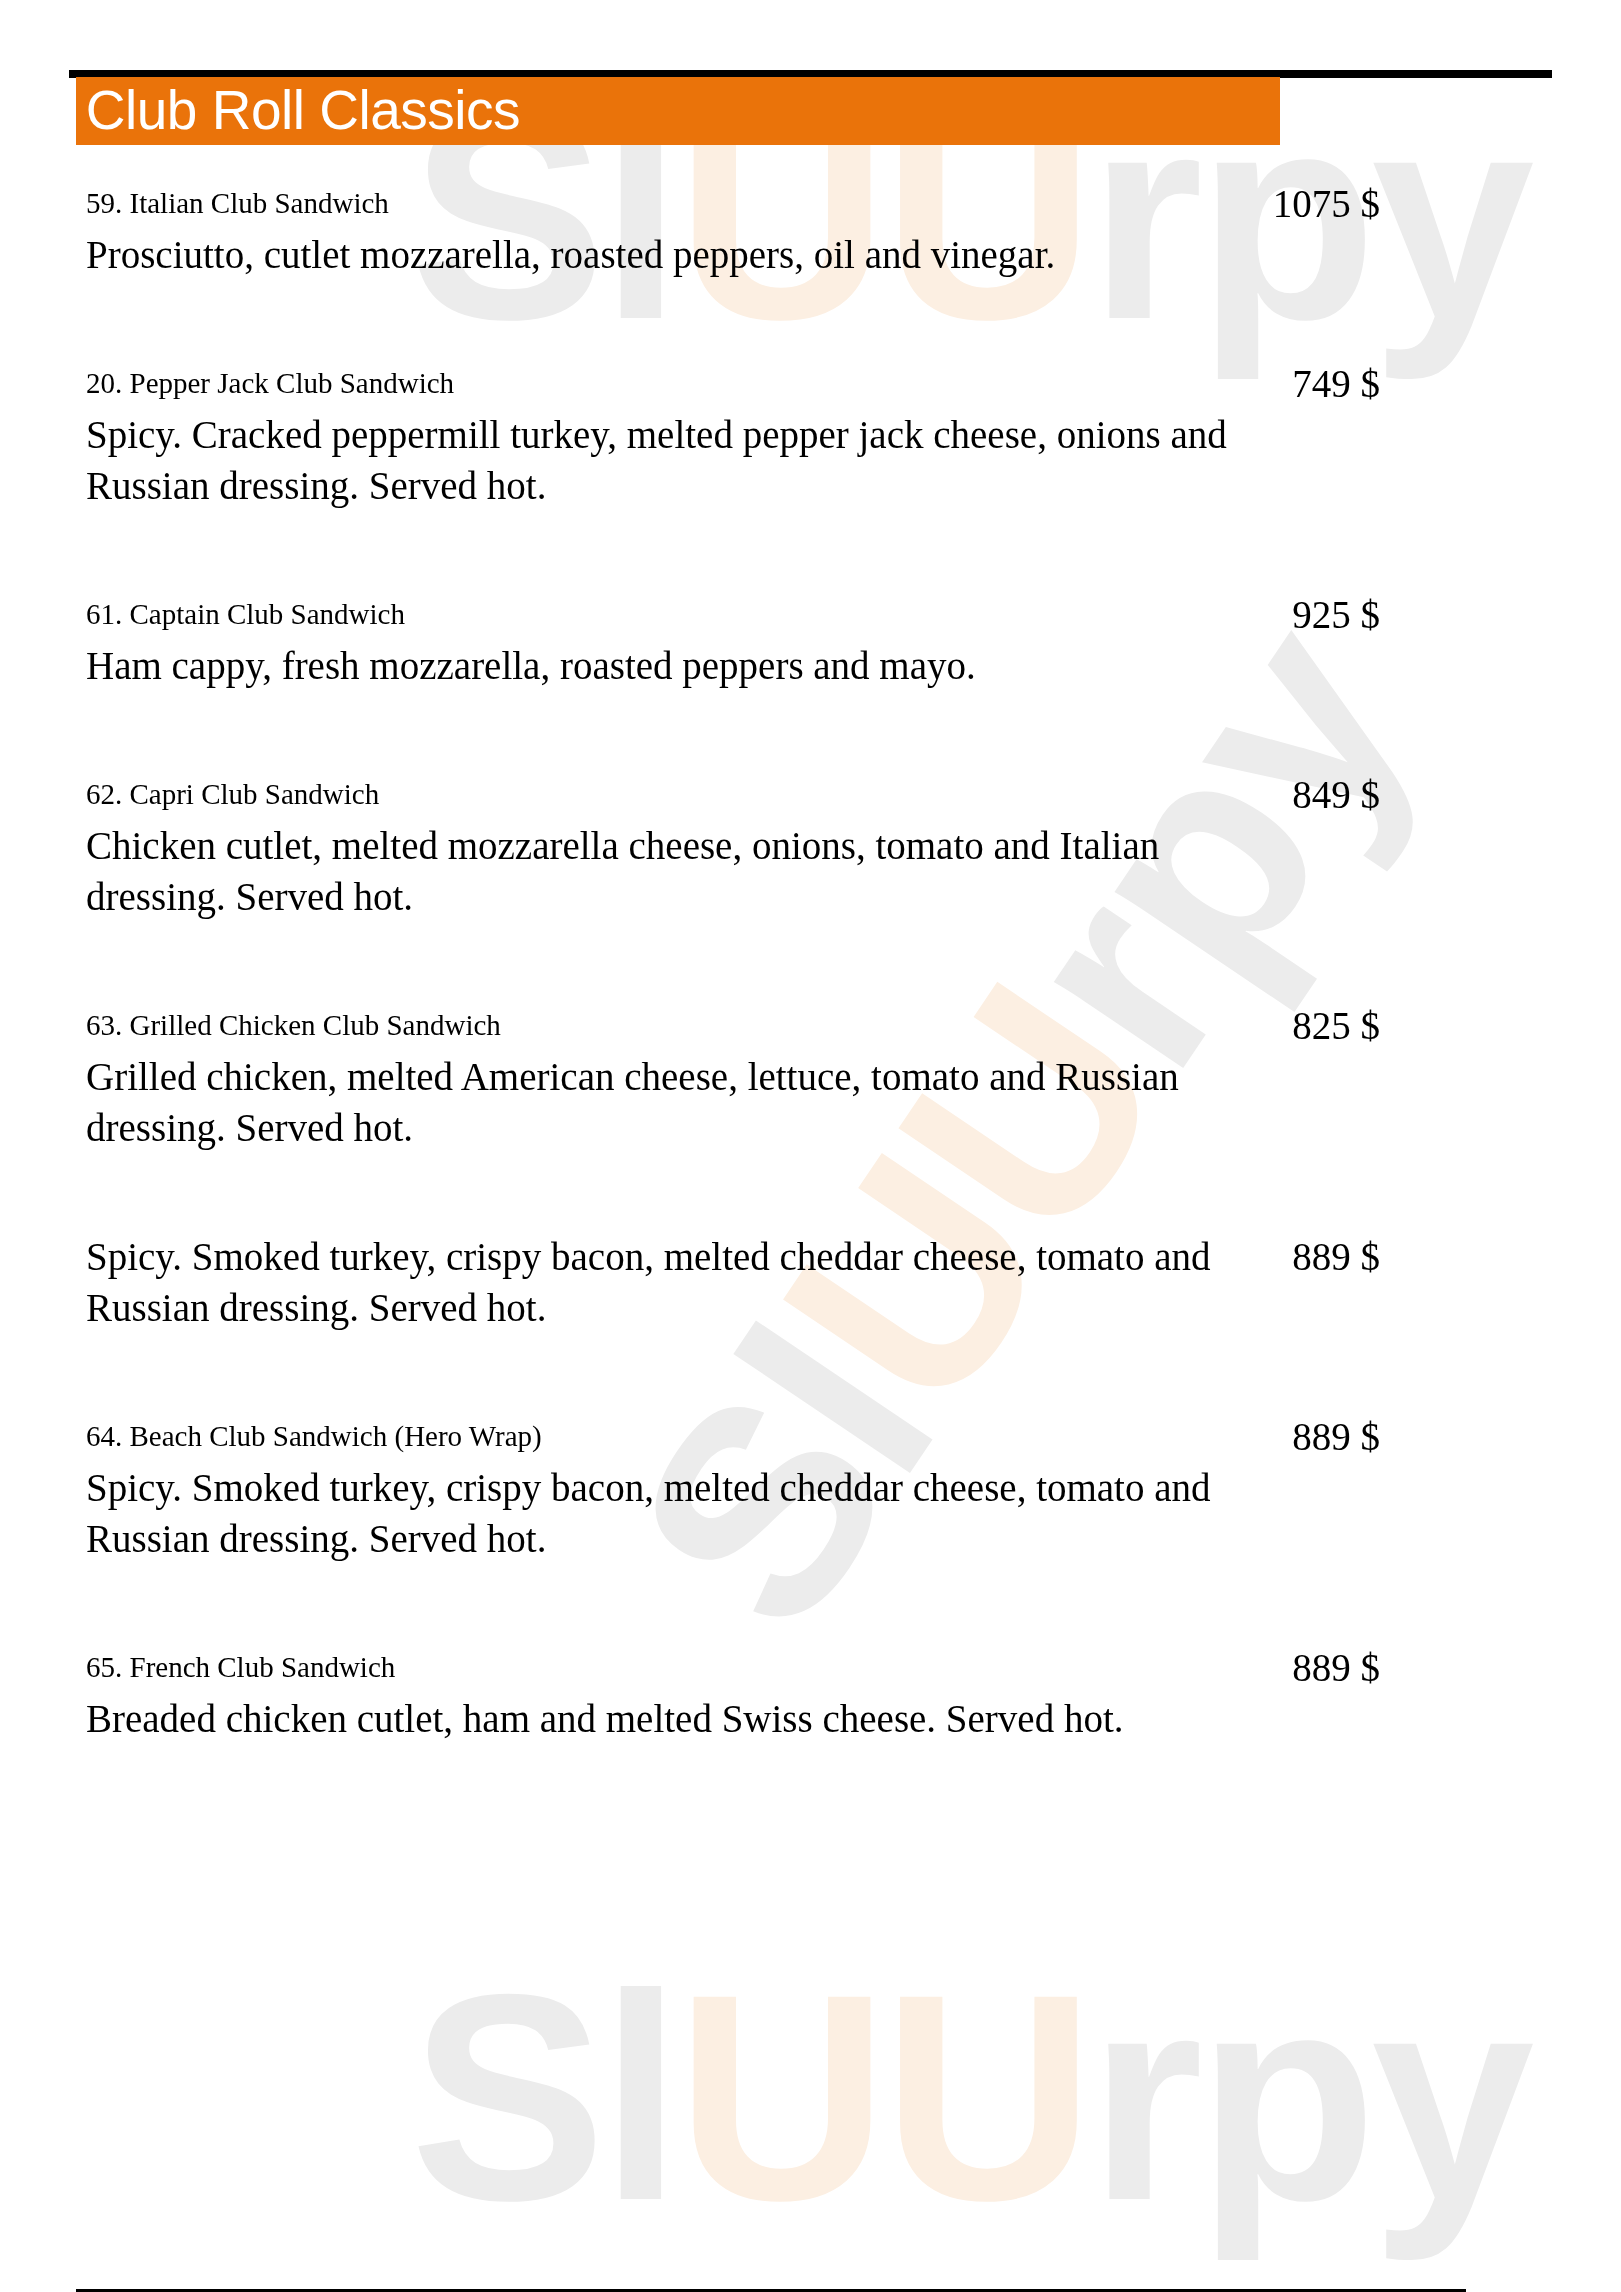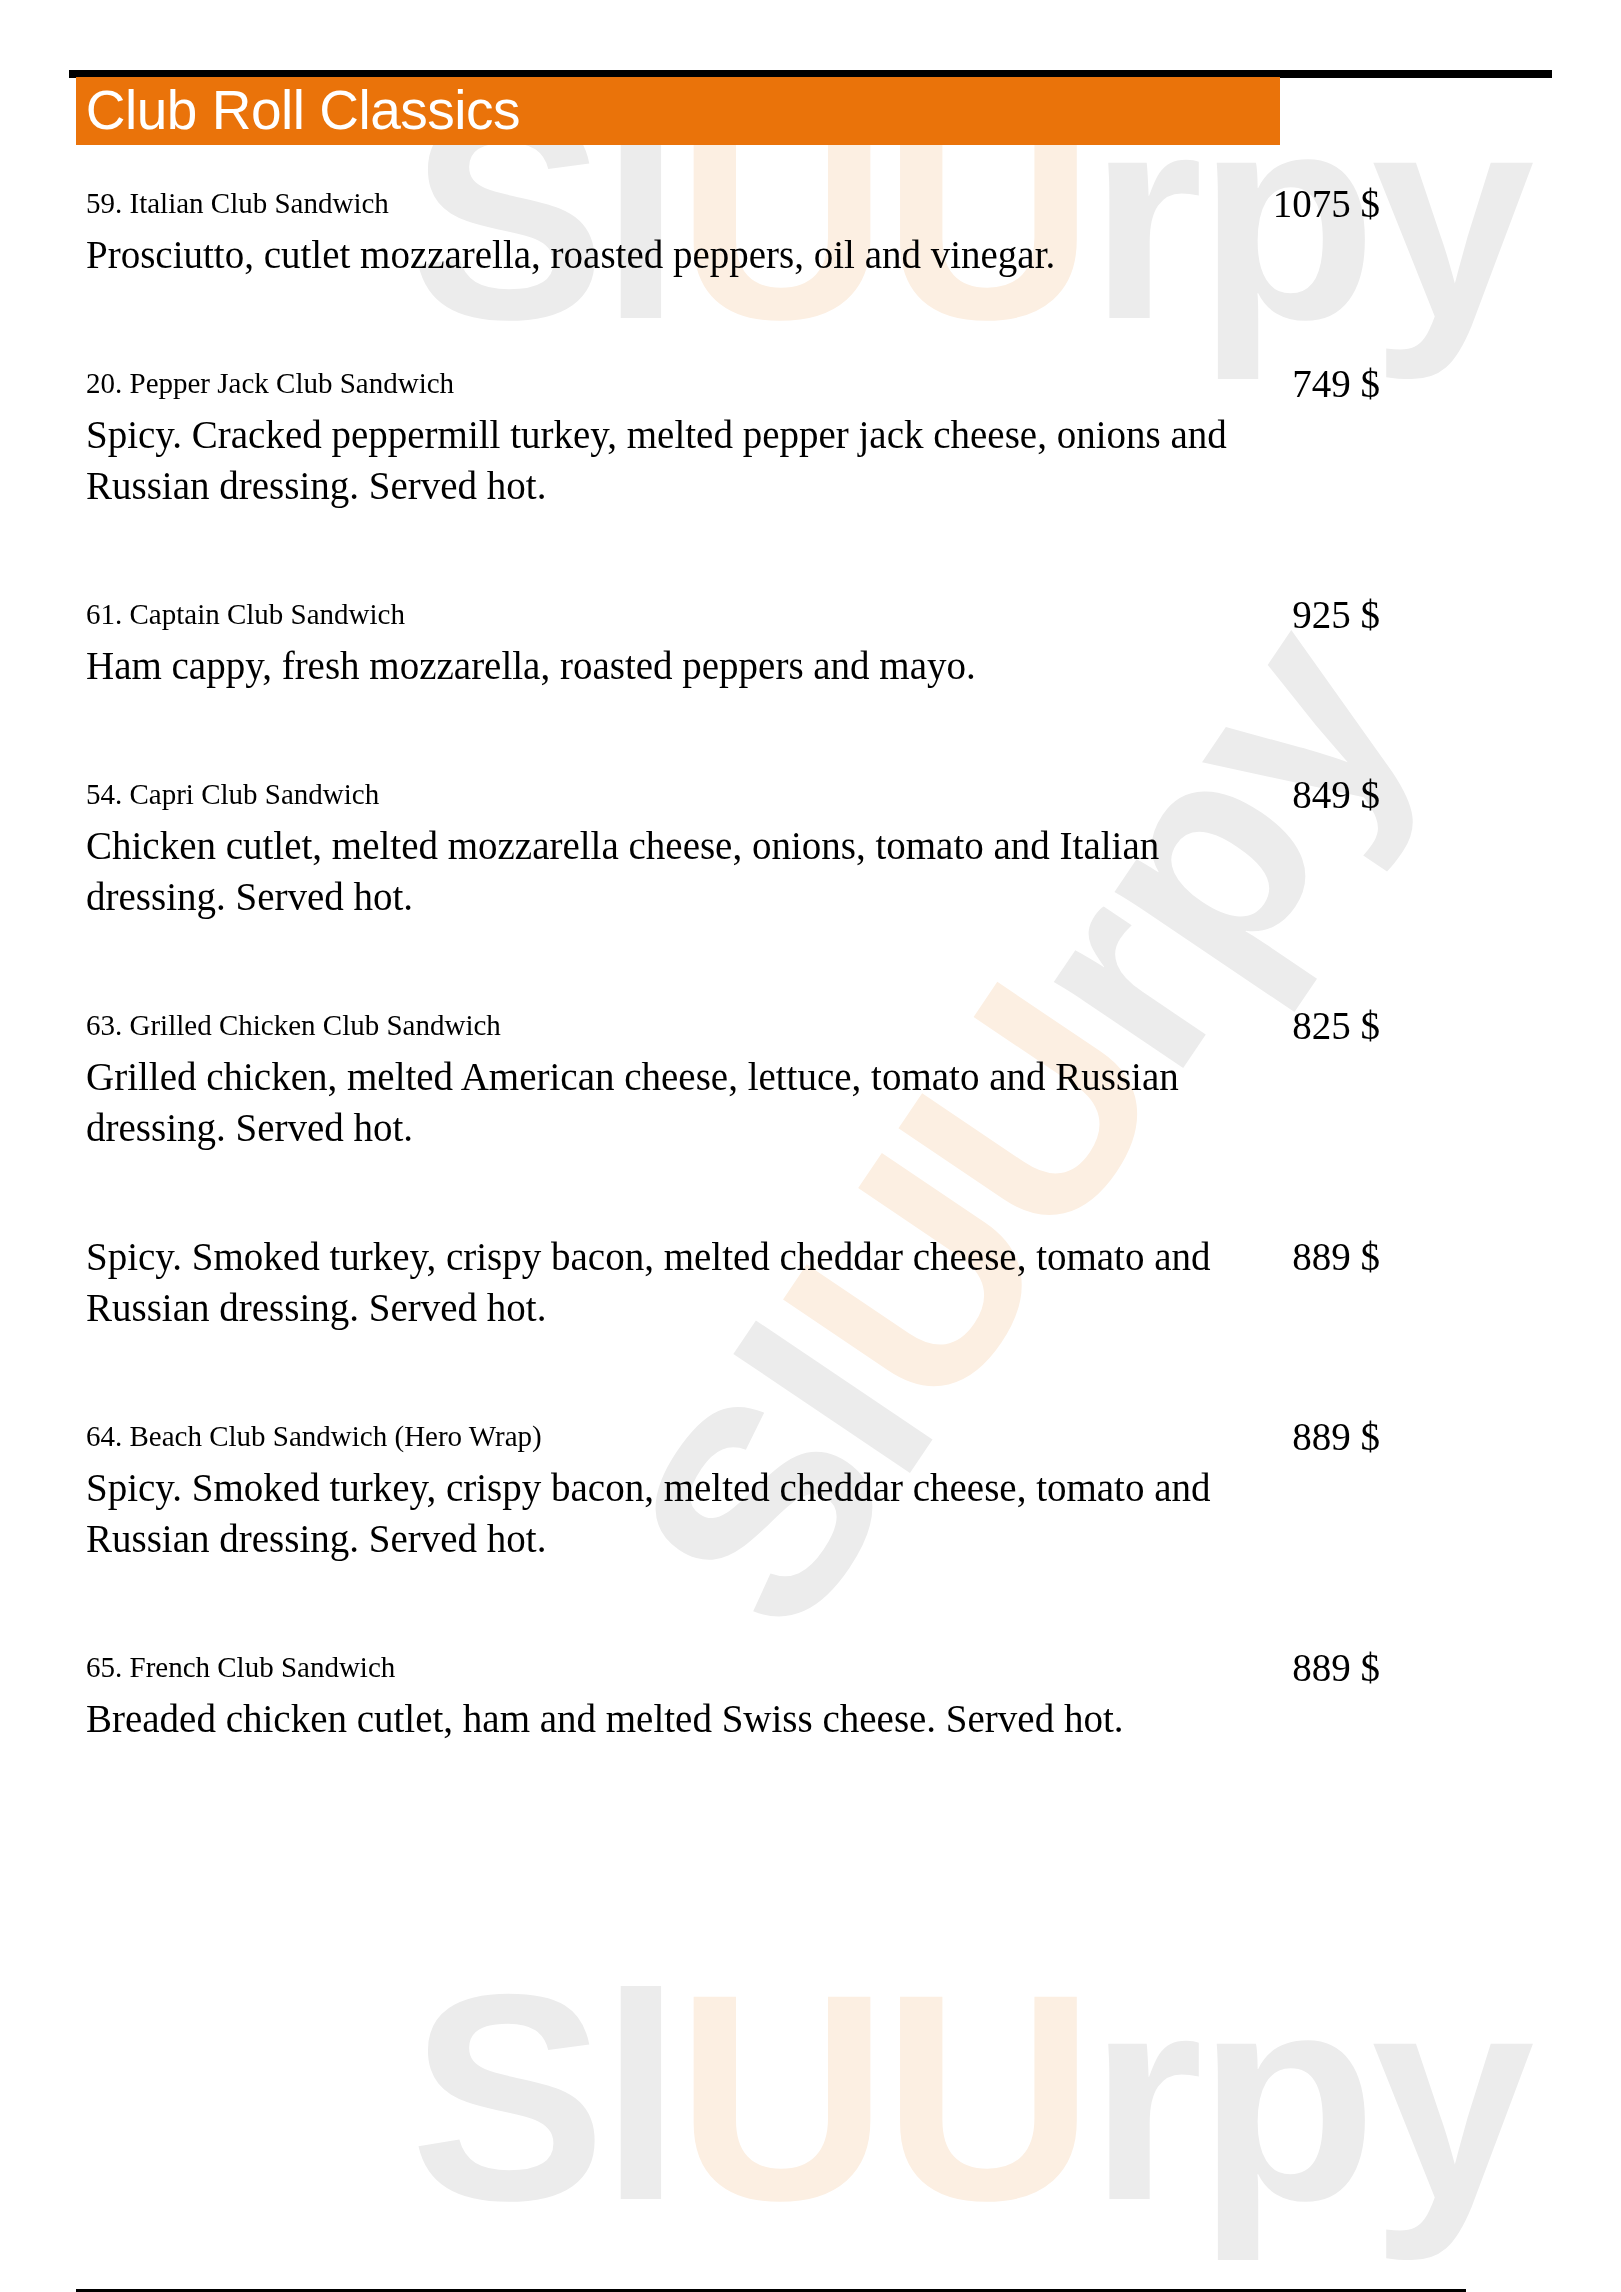--- a/index.html
+++ b/index.html
@@ -57,21 +57,21 @@
     <span class="item-title">20. Pepper Jack Club Sandwich</span>
     <span class="item-price">749 $</span>
     <span class="item-desc">Spicy. Cracked peppermill turkey, melted pepper jack cheese, onions and Russian dressing. Served hot.</span>
   </div>
   <div class="menu-item">
     <span class="item-title">61. Captain Club Sandwich</span>
     <span class="item-price">925 $</span>
     <span class="item-desc">Ham cappy, fresh mozzarella, roasted peppers and mayo.</span>
   </div>
   <div class="menu-item">
-    <span class="item-title">54. Capri Club Sandwich</span>
+    <span class="item-title">62. Capri Club Sandwich</span>
     <span class="item-price">849 $</span>
     <span class="item-desc">Chicken cutlet, melted mozzarella cheese, onions, tomato and Italian dressing. Served hot.</span>
   </div>
   <div class="menu-item">
     <span class="item-title">63. Grilled Chicken Club Sandwich</span>
     <span class="item-price">825 $</span>
     <span class="item-desc">Grilled chicken, melted American cheese, lettuce, tomato and Russian dressing. Served hot.</span>
   </div>
   <div class="menu-item">
     <span class="item-price">889 $</span>

